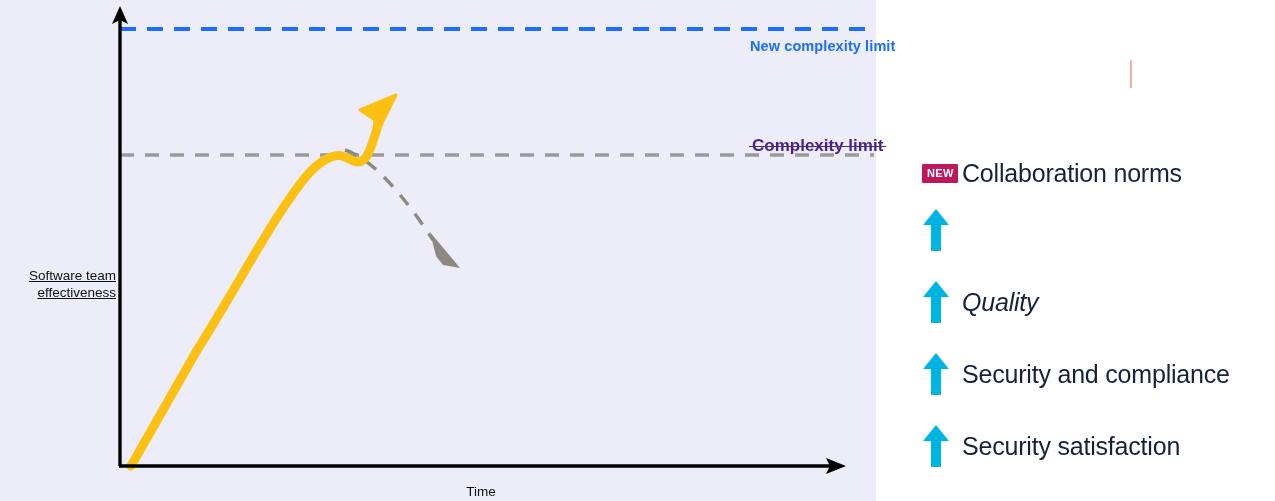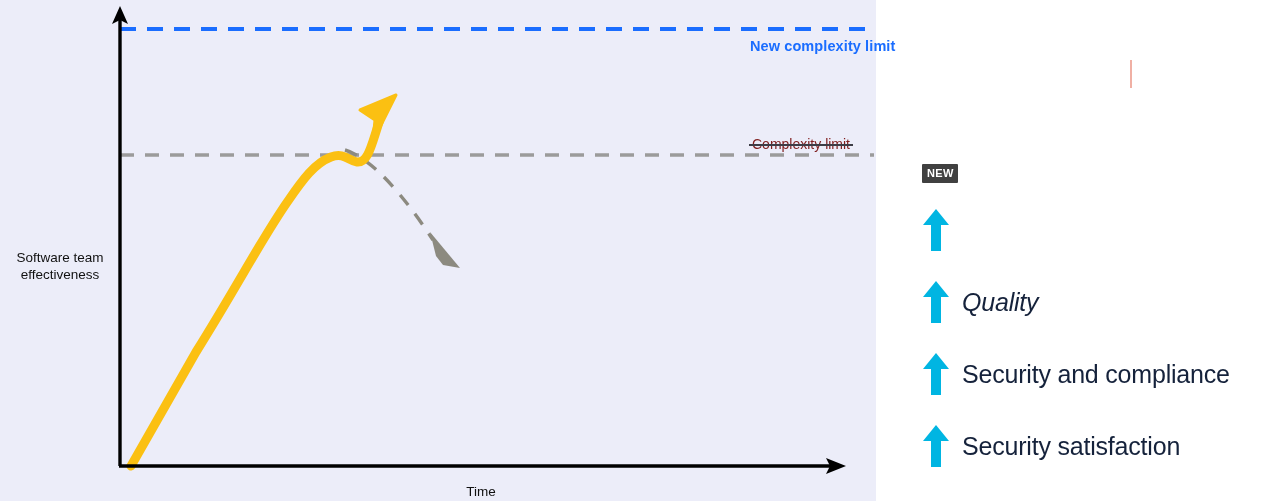--- a/index.html
+++ b/index.html
@@ -38,23 +38,24 @@
   .axis-label {
     position: absolute;
     color: #111111;
     font-size: 13.5px;
     line-height: 17px;
     font-weight: 400;
     white-space: pre;
   }
   #y-axis-label {
     left: 4px;
-    top: 249px;
+    top: 267px;
     width: 112px;
-    text-align: center;
+    text-align: right;
+    text-decoration: underline;
   }
   #x-axis-label {
     left: 441px;
     top: 483px;
     width: 80px;
     text-align: center;
   }
 
   #new-limit-label {
     position: absolute;
@@ -64,23 +65,23 @@
     font-size: 14.5px;
     font-weight: 600;
     letter-spacing: .1px;
     white-space: nowrap;
   }
 
   #complexity-limit-label {
     position: absolute;
     left: 752px;
     top: 136px;
-    color: #7f1d1d;
-    font-size: 14px;
-    font-weight: 400;
+    color: #4c1d95;
+    font-size: 17px;
+    font-weight: 700;
     white-space: nowrap;
   }
   #complexity-limit-label .strike {
     position: relative;
   }
   #complexity-limit-label .strike::after {
     content: "";
     position: absolute;
     left: -3px;
     right: -3px;
@@ -107,21 +108,21 @@
     width: 50px;
     flex: 0 0 50px;
     display: flex;
     align-items: center;
     justify-content: flex-start;
     padding-left: 10px;
     box-sizing: border-box;
   }
   .badge-new {
     display: inline-block;
-    background: #404040;
+    background: #be185d;
     color: #ffffff;
     font-size: 11px;
     font-weight: 700;
     letter-spacing: .4px;
     line-height: 1;
     padding: 4px 4px 4px 5px;
     border-radius: 1px;
   }
   .legend-text {
     color: #15223b;
@@ -184,20 +185,21 @@
 </div>
 
 <div id="pink-tick"></div>
 
 <div id="legend">
 
   <div class="legend-row" style="top:0px;">
     <span class="legend-marker">
       <span class="badge-new">NEW</span>
     </span>
+    <span class="legend-text">Collaboration norms</span>
   </div>
 
   <div class="legend-row" style="top:57px;">
     <span class="legend-marker">
       <svg width="28" height="44" viewBox="0 0 28 44">
         <path d="M14 1 L27 17 L19 17 L19 43 L9 43 L9 17 L1 17 Z" fill="#00b5e2"></path>
       </svg>
     </span>
   </div>
 

